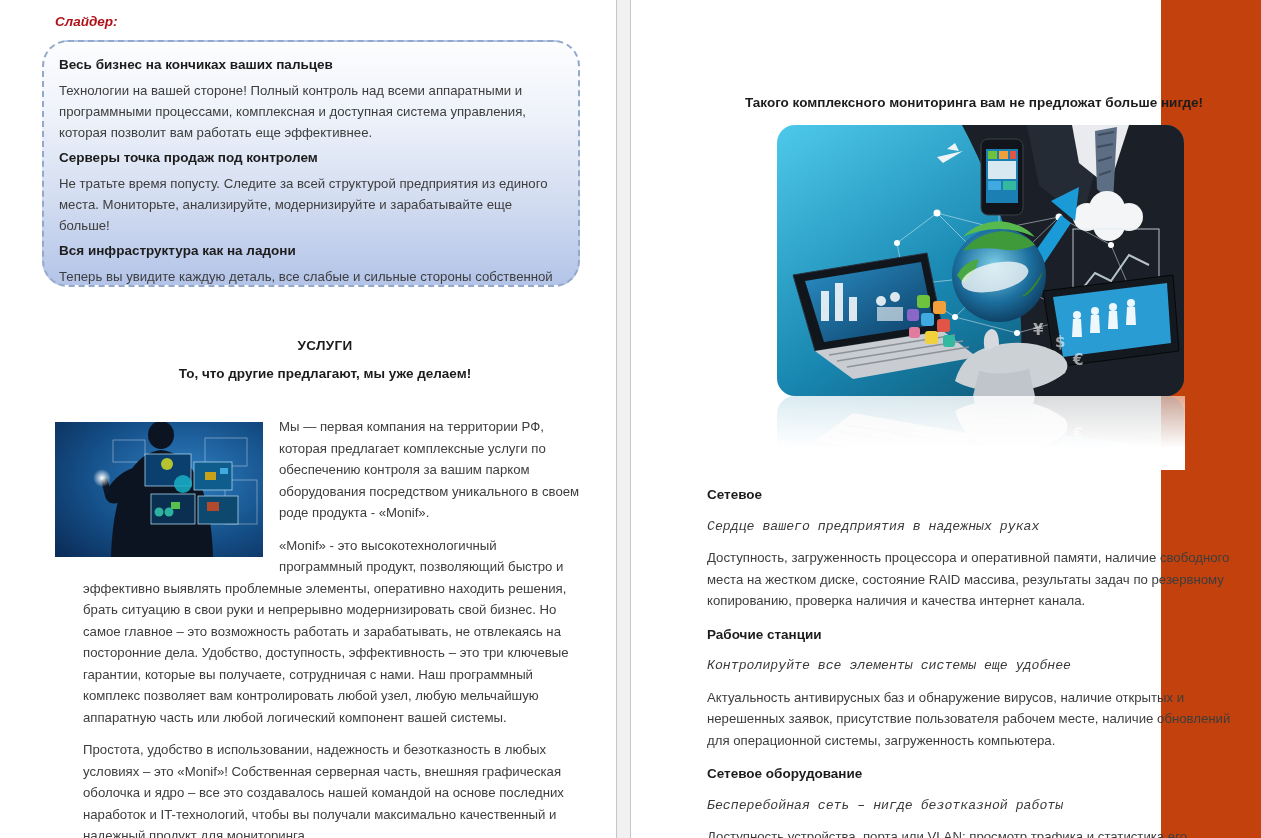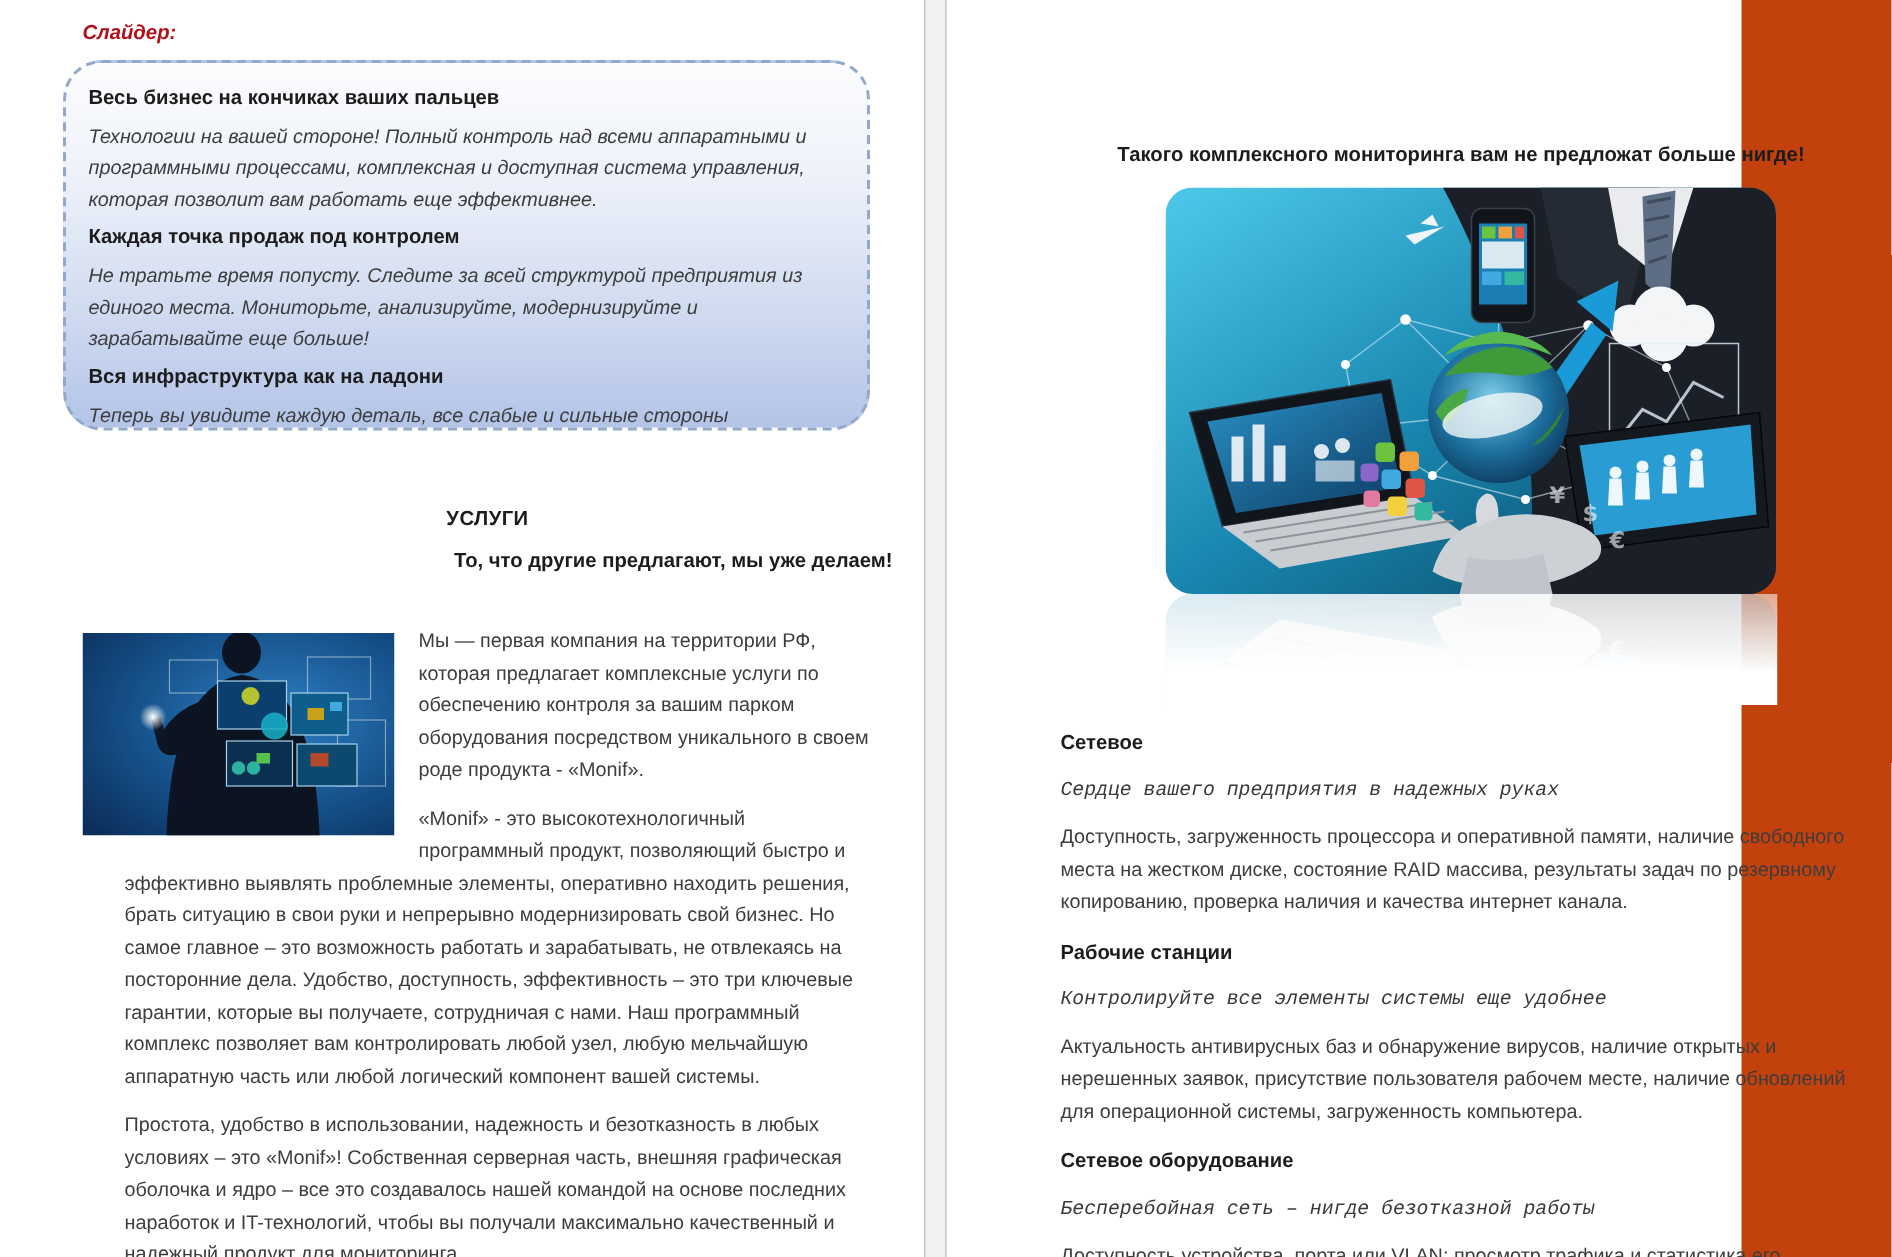--- a/index.html
+++ b/index.html
@@ -13,26 +13,26 @@
             border-left:1px solid #c6c6c6;border-right:1px solid #c6c6c6;box-sizing:border-box;}
   .page-right{left:631px;width:530px;}
 
   
   .slider-label{position:absolute;left:55px;top:14px;font-size:13.5px;font-weight:bold;
                 font-style:italic;color:#b01018;}
   .callout{position:absolute;left:42px;top:40px;width:538px;height:247px;box-sizing:border-box;
            border:2px dashed #93a9cc;border-radius:26px;padding:8px 15px 6px 15px;overflow:hidden;
            background:linear-gradient(180deg,#fdfdfe 0%,#eef2fa 30%,#d3ddf1 65%,#b3c4e8 100%);}
   .callout-heading{font-size:13.5px;font-weight:bold;color:#1c1c1c;margin:7px 0 8px 0;}
-  .callout-text{font-size:13.2px;line-height:21px;color:#3d3d3d;margin:0 0 5px 0;font-style:italic;}
+  .callout-text{font-size:13.2px;line-height:21px;color:#3d3d3d;margin:0 0 5px 0;}
 
   .center-line{position:absolute;left:55px;width:540px;text-align:center;font-size:13.5px;
                font-weight:bold;color:#1c1c1c;}
   .services-title{top:338px;letter-spacing:.3px;}
-  .services-subtitle{top:366px;text-align:right;}
+  .services-subtitle{top:366px;}
 
   .services-body{position:absolute;left:55px;top:416px;width:541px;font-size:13.2px;
                  line-height:21.5px;color:#3d3d3d;}
   .left-photo{float:left;width:208px;height:135px;margin:6px 16px 8px 0;display:block;}
   .services-body p{margin:0 16px 11px 0;padding-left:28px;}
 
   
   .monitoring-title{position:absolute;left:76px;top:95px;width:534px;text-align:center;
                     font-size:13.5px;font-weight:bold;color:#1c1c1c;}
   .hero-wrap{position:absolute;left:146px;top:125px;width:408px;height:345px;}
@@ -52,21 +52,21 @@
   <div class="page page-left">
 
     <div class="slider-label">Слайдер:</div>
 
     <div class="callout">
       <div>
         <div class="callout-heading">Весь бизнес на кончиках ваших пальцев</div>
         <p class="callout-text">Технологии на вашей стороне! Полный контроль над всеми аппаратными и программными процессами, комплексная и доступная система управления, которая позволит вам работать еще эффективнее.</p>
       </div>
       <div>
-        <div class="callout-heading">Каждая точка продаж под контролем</div>
+        <div class="callout-heading">Серверы точка продаж под контролем</div>
         <p class="callout-text">Не тратьте время попусту. Следите за всей структурой предприятия из единого места. Мониторьте, анализируйте, модернизируйте и зарабатывайте еще больше!</p>
       </div>
       <div>
         <div class="callout-heading">Вся инфраструктура как на ладони</div>
         <p class="callout-text">Теперь вы увидите каждую деталь, все слабые и сильные стороны собственной структуры. Знания – это сила. И она должна стать вашей! Получите возможность выйти на совершенно новый уровень развития.</p>
       </div>
     </div>
 
     <div class="center-line services-title">УСЛУГИ</div>
     <div class="center-line services-subtitle">То, что другие предлагают, мы уже делаем!</div>

